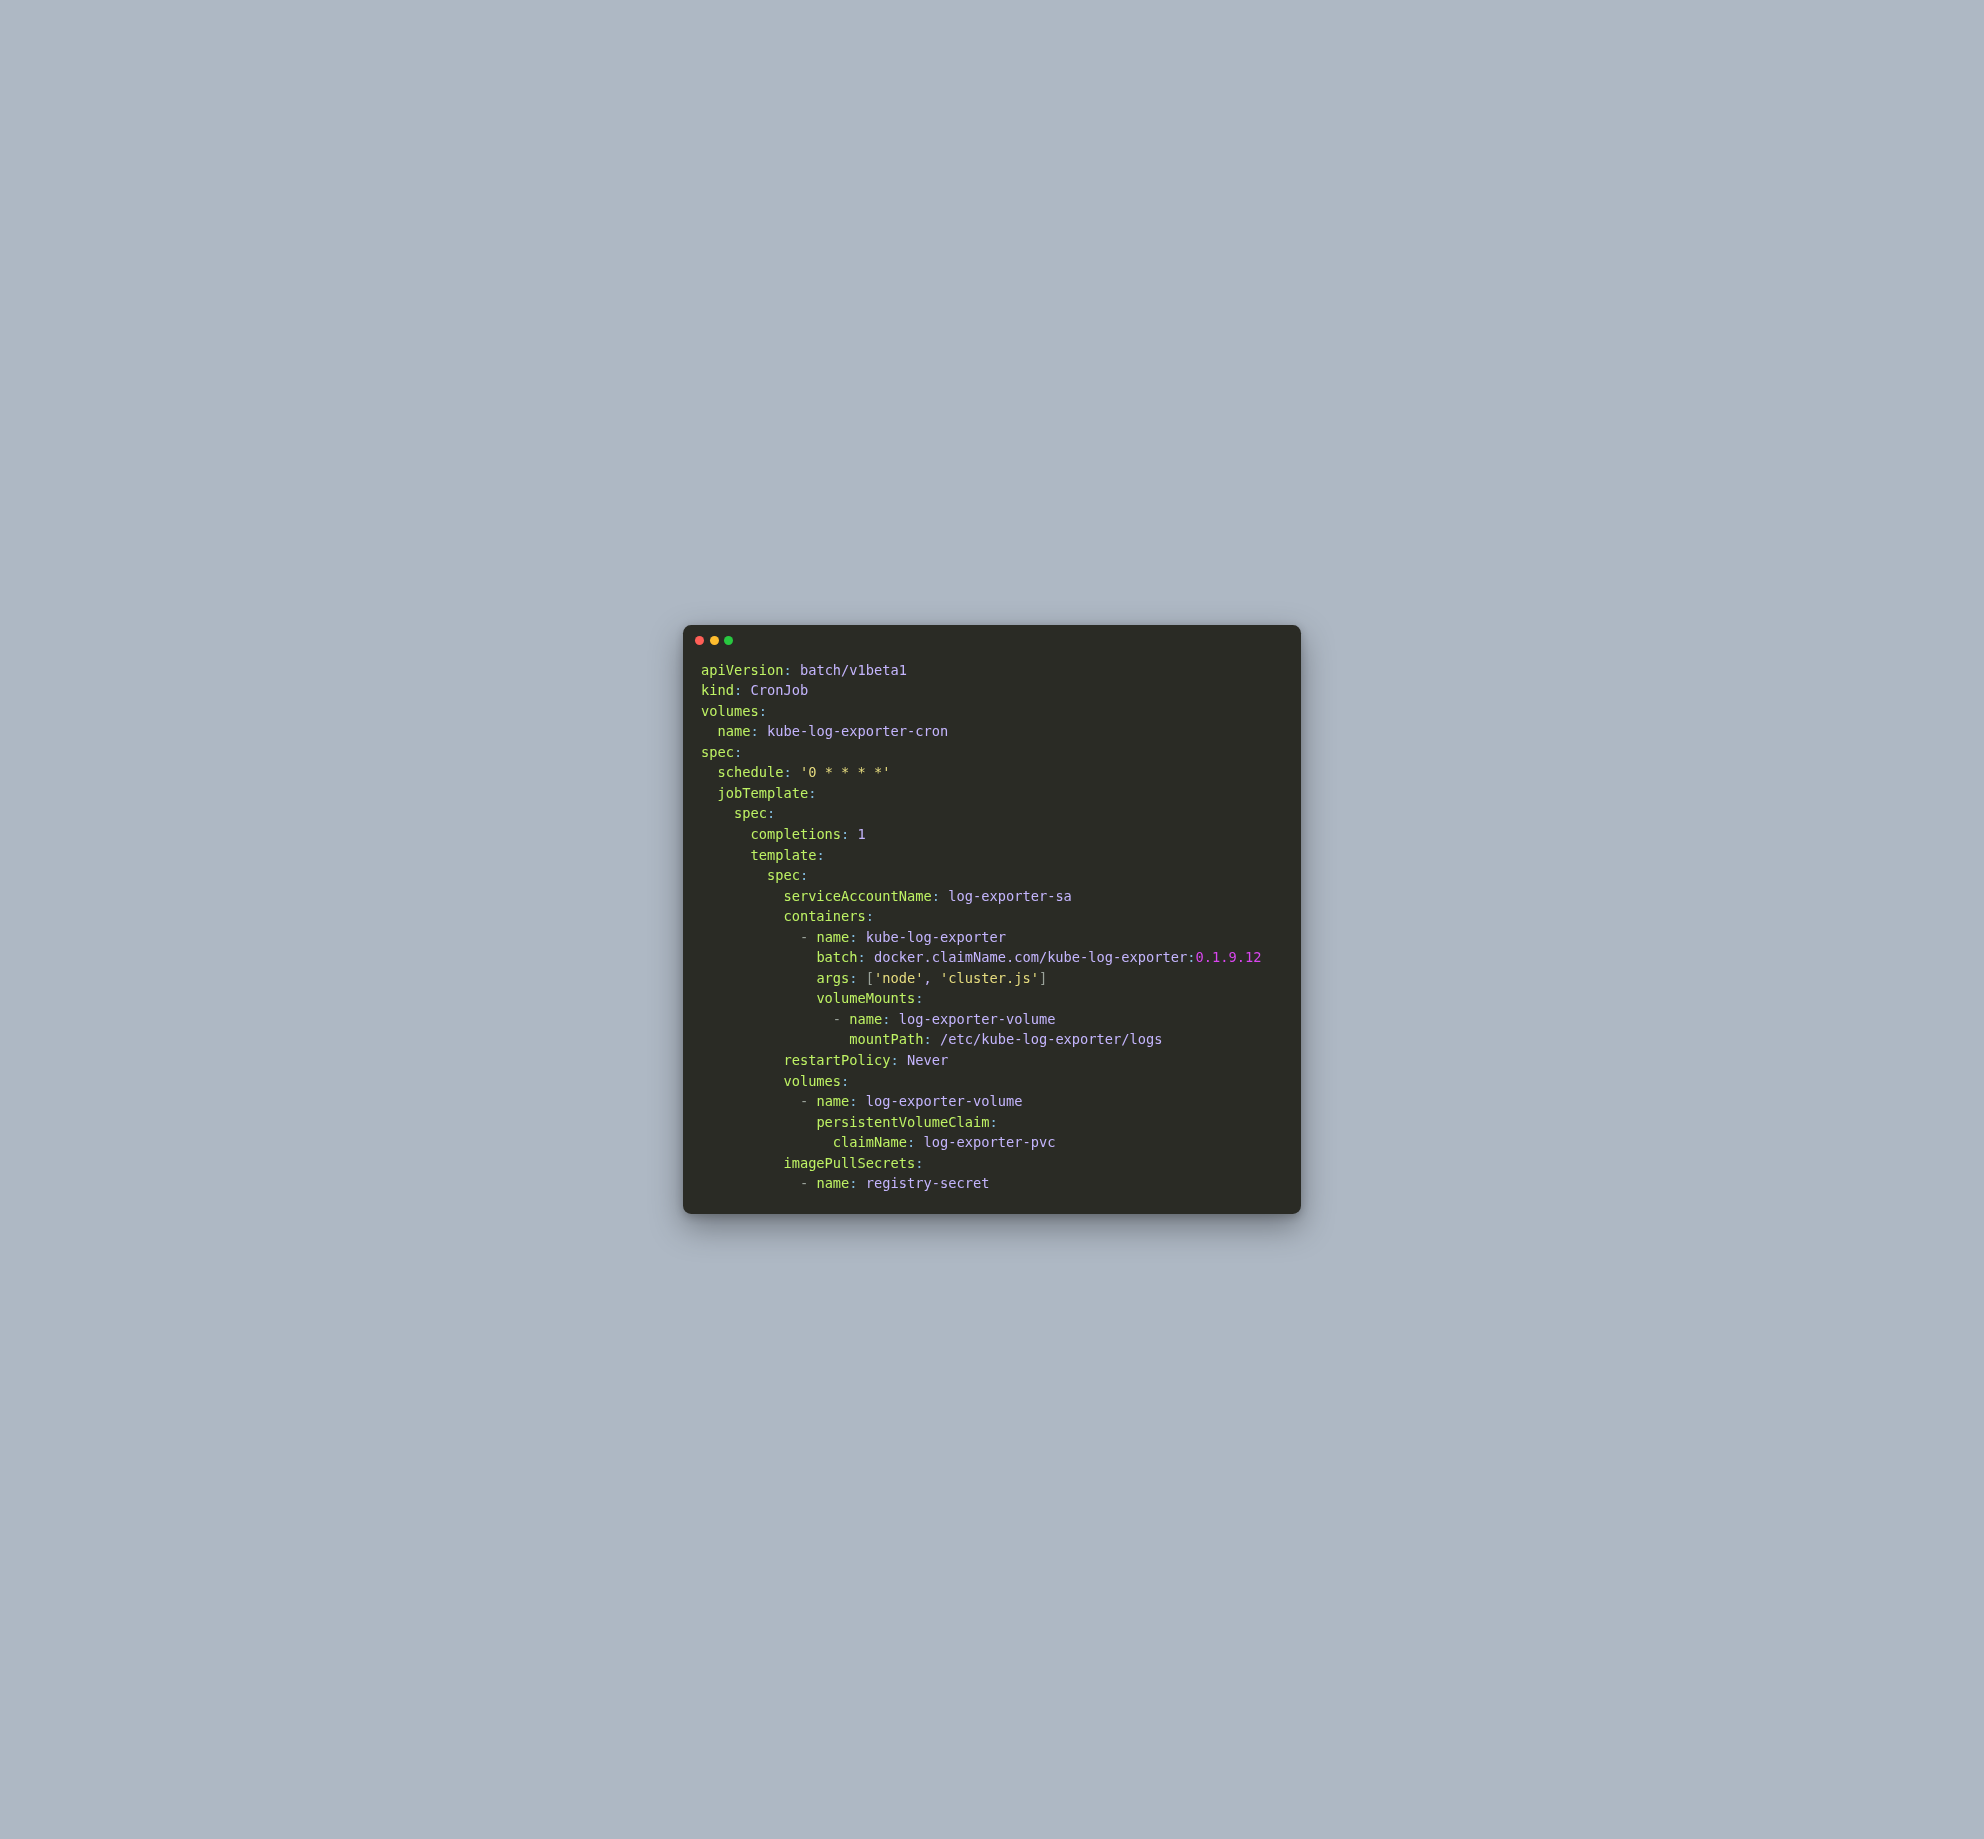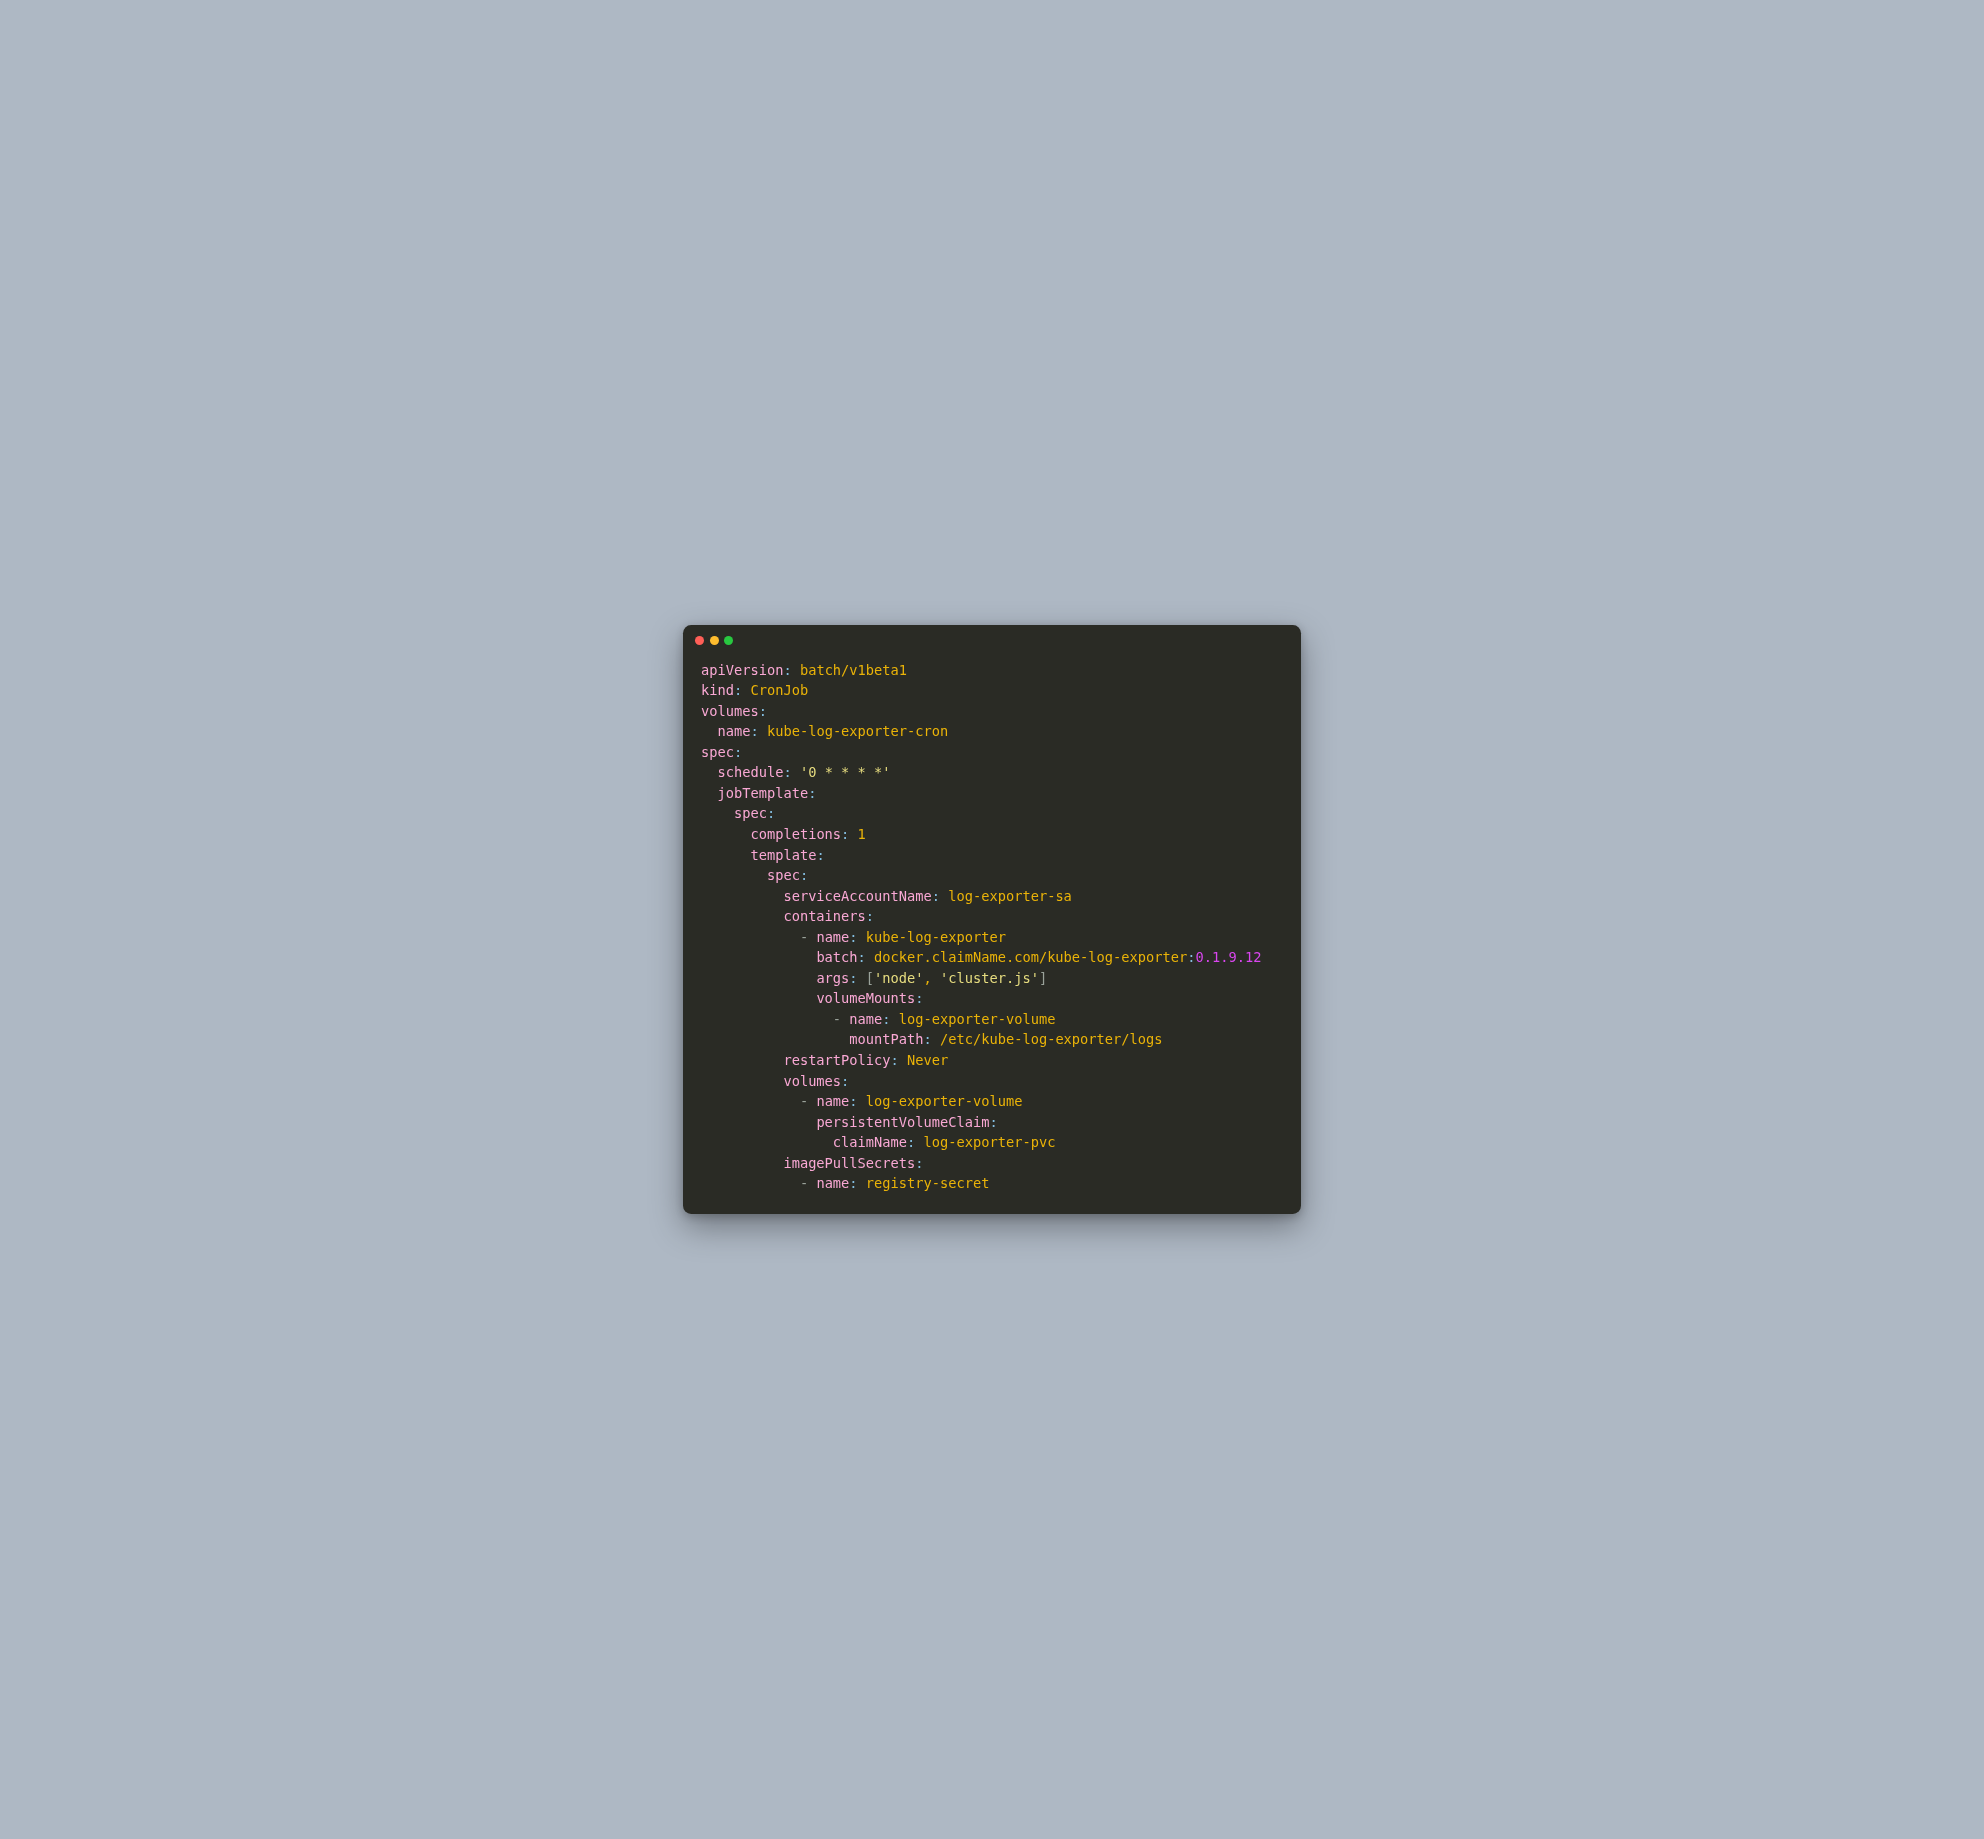--- a/index.html
+++ b/index.html
@@ -30,23 +30,23 @@
     .dot.red { background: #ff5f57; }
     .dot.yellow { background: #febc2e; }
     .dot.green { background: #28c840; }
     .code {
       padding: 9.6px 18px 20.6px 18px;
       font-size: 13.7px;
       line-height: 1.5;
       white-space: pre;
       color: #e8e6df;
     }
-    .k { color: #f9a8d4; }   
+    .k { color: #bef264; }   
     .c { color: #84bee0; }   
-    .v { color: #eab308; }   
+    .v { color: #c4b5fd; }   
     .s { color: #e6dc7f; }   
     .d { color: #9aa29a; }   
     .n { color: #d946ef; }   
     .br { color: #9aa29a; }  
   </style>
 </head>
 <body>
 
 <div class="window">
   <div class="titlebar">

